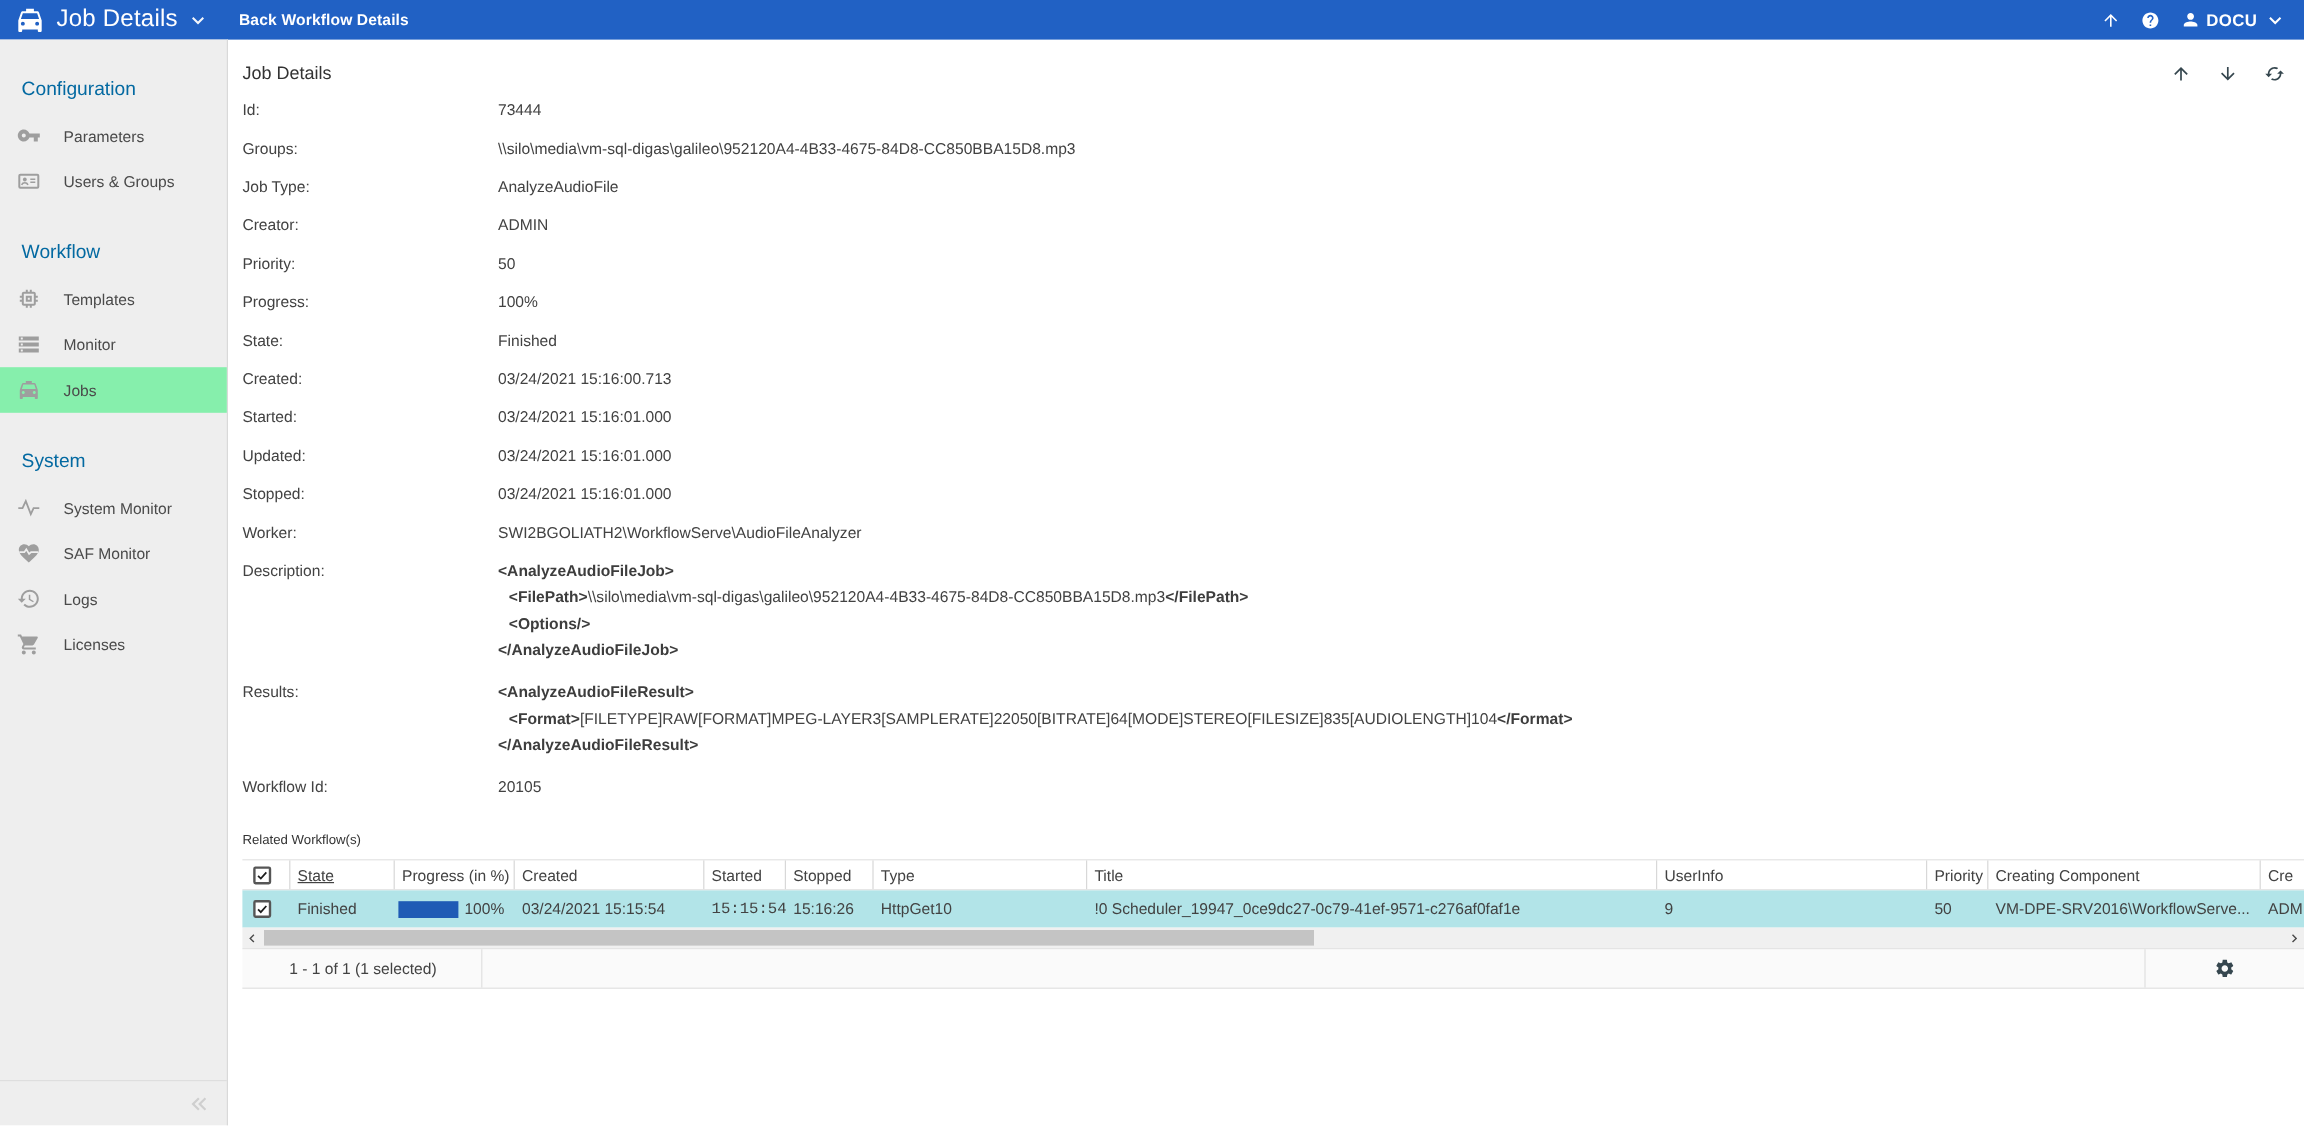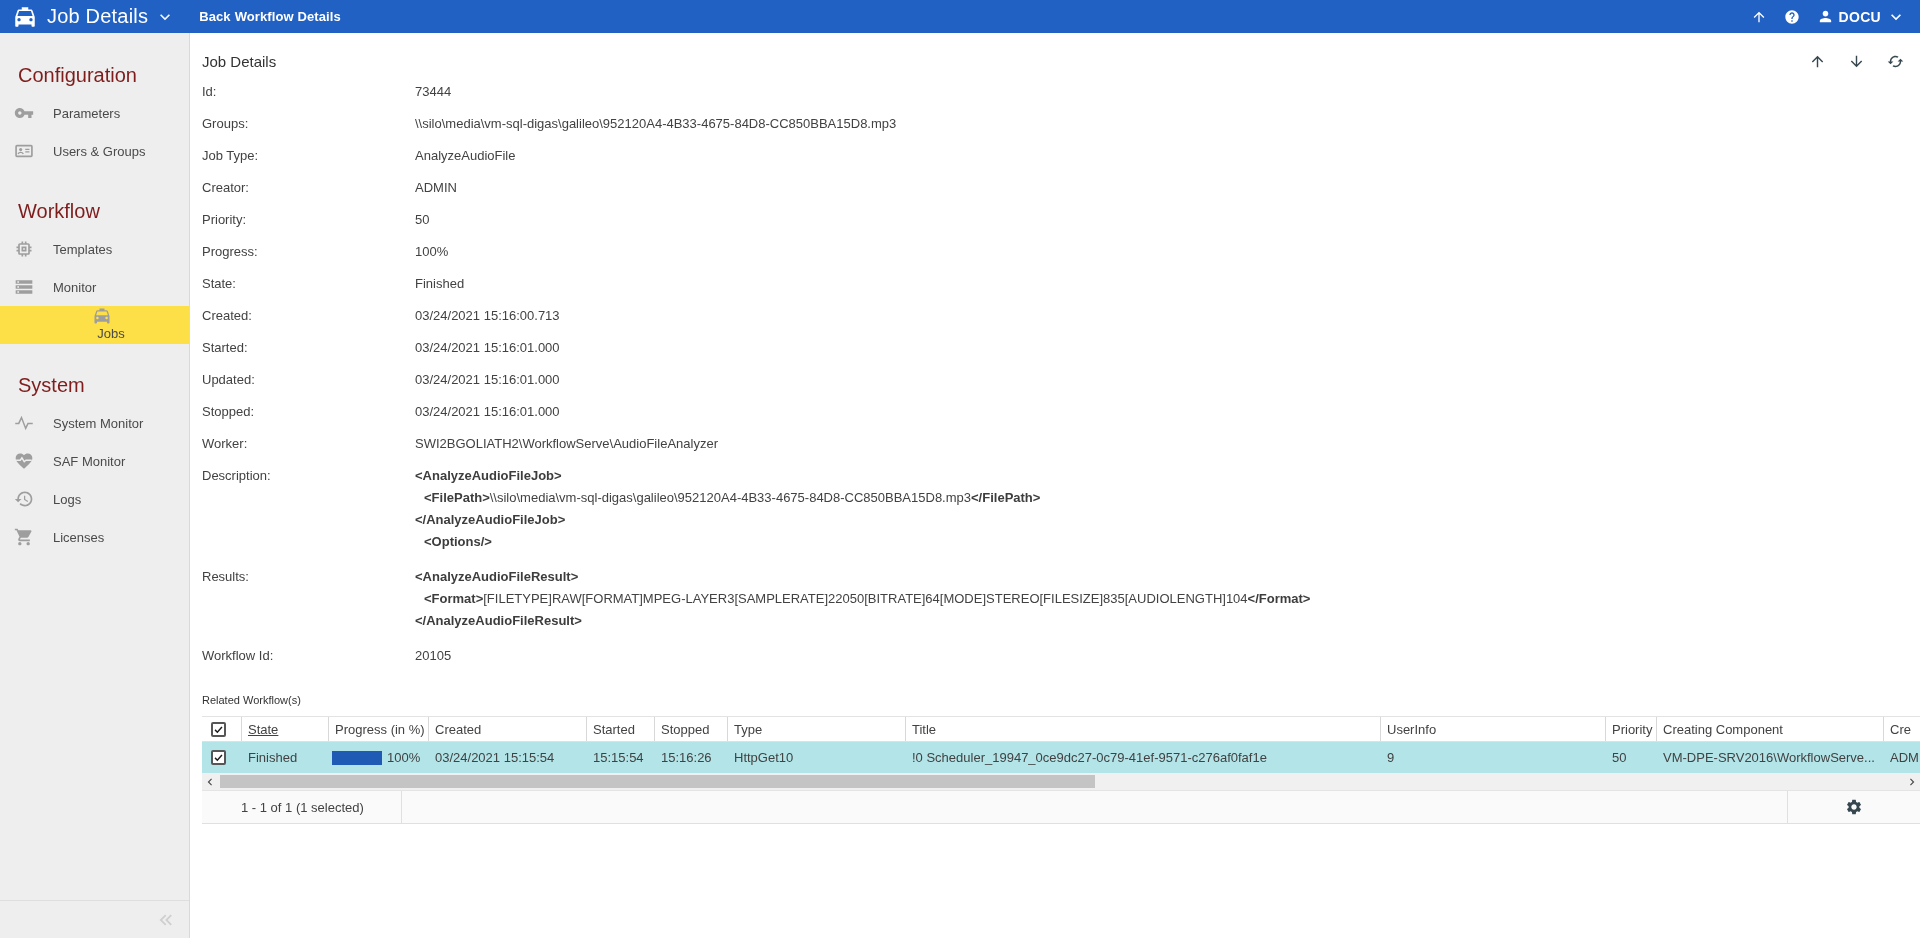--- a/index.html
+++ b/index.html
@@ -34,28 +34,28 @@
 
   
   .sidebar {
     width:190px; flex-shrink:0; background:#eeeeee;
     border-right:1px solid #d9d9d9;
     display:flex; flex-direction:column;
   }
   .sidebar-sections { flex:1; }
   .section-title {
     height:38px; line-height:38px; padding-left:18px;
-    font-size:20px; color:#7f1d1d; margin-top:22px;
+    font-size:16px; color:#0369a1; margin-top:22px;
   }
   .sidebar-section:first-child .section-title { margin-top:23px; }
   .sidebar-item {
     height:38px; display:flex; align-items:center;
     padding-left:14px; cursor:pointer; color:#4a4a4a;
   }
-  .sidebar-item.selected { background:#fde047;flex-direction:column; }
+  .sidebar-item.selected { background:#86efac; }
   .sidebar-item .item-icon { width:20px; height:20px; color:#9e9e9e; flex-shrink:0; }
   .sidebar-item .item-label { margin-left:19px; font-size:13px; }
   .sidebar-bottom {
     height:38px; border-top:1px solid #dedede;
     display:flex; align-items:center; justify-content:flex-end; padding-right:12px;
   }
   .collapse-btn { width:22px; height:22px; color:#cfcfcf; cursor:pointer; }
 
   
   .main { flex:1; min-width:0; padding:20px 0 0 12px; }
@@ -340,22 +340,22 @@
         </div>
         <div class="field-row">
           <div class="field-label">Worker:</div>
           <div class="field-value">SWI2BGOLIATH2\WorkflowServe\AudioFileAnalyzer</div>
         </div>
         <div class="field-row">
           <div class="field-label">Description:</div>
           <div class="field-value xml-block">
             <div class="xml-line"><strong>&lt;AnalyzeAudioFileJob&gt;</strong></div>
             <div class="xml-line indent"><strong>&lt;FilePath&gt;</strong><span>\\silo\media\vm-sql-digas\galileo\952120A4-4B33-4675-84D8-CC850BBA15D8.mp3</span><strong>&lt;/FilePath&gt;</strong></div>
+            <div class="xml-line indent"><strong>&lt;Options/&gt;</strong></div>
             <div class="xml-line"><strong>&lt;/AnalyzeAudioFileJob&gt;</strong></div>
-            <div class="xml-line indent"><strong>&lt;Options/&gt;</strong></div>
           </div>
         </div>
         <div class="field-row">
           <div class="field-label">Results:</div>
           <div class="field-value xml-block">
             <div class="xml-line"><strong>&lt;AnalyzeAudioFileResult&gt;</strong></div>
             <div class="xml-line indent"><strong>&lt;Format&gt;</strong><span>[FILETYPE]RAW[FORMAT]MPEG-LAYER3[SAMPLERATE]22050[BITRATE]64[MODE]STEREO[FILESIZE]835[AUDIOLENGTH]104</span><strong>&lt;/Format&gt;</strong></div>
             <div class="xml-line"><strong>&lt;/AnalyzeAudioFileResult&gt;</strong></div>
           </div>
         </div>
@@ -423,21 +423,21 @@
             </span>
           </div>
           <div class="td" style="width: 87px;">Finished</div>
           <div class="td progress-cell" style="width: 100px;">
             <span class="pbar-track">
               <span class="pbar-fill" style="width: 100%; display: block;"></span>
             </span>
             <span class="pbar-label">100%</span>
           </div>
           <div class="td" style="width: 158px;">03/24/2021 15:15:54</div>
-          <div class="td" style="width: 68px;">15:15:54</div>
+          <div class="td" style="width: 68px; font-family: Liberation Mono, monospace;">15:15:54</div>
           <div class="td" style="width: 73px;">15:16:26</div>
           <div class="td" style="width: 178px;">HttpGet10</div>
           <div class="td" style="width: 475px;">!0 Scheduler_19947_0ce9dc27-0c79-41ef-9571-c276af0faf1e</div>
           <div class="td" style="width: 225px;">9</div>
           <div class="td" style="width: 51px;">50</div>
           <div class="td" style="width: 227px;">VM-DPE-SRV2016\WorkflowServe...</div>
           <div class="td flexcol">ADMIN</div>
         </div>
       <div class="hscroll">
         <span class="sb-arrow" id="sb-left">

